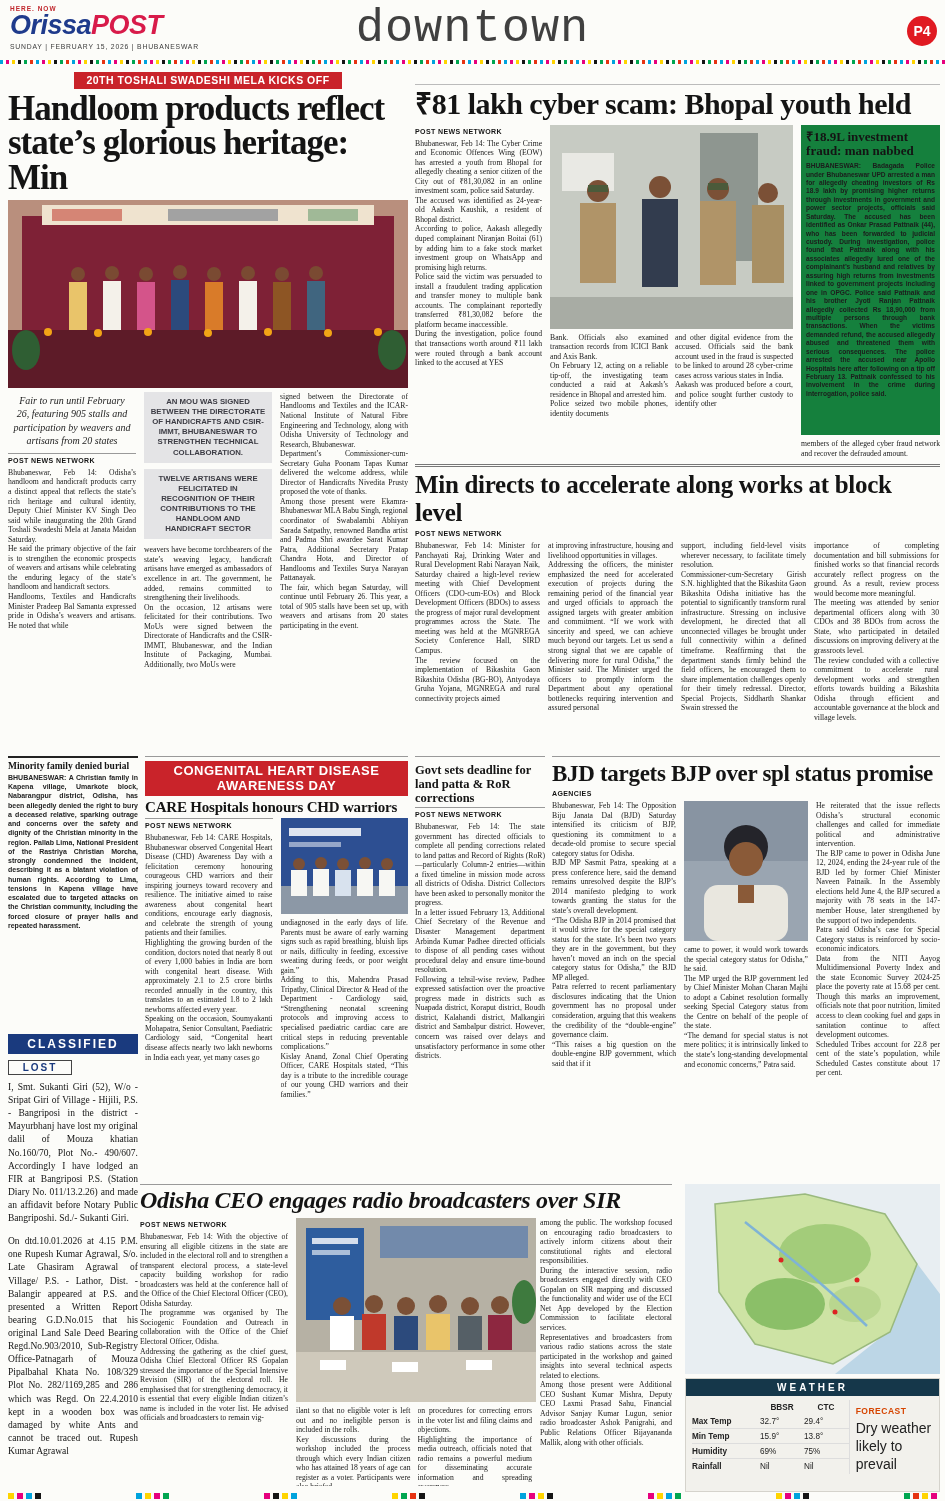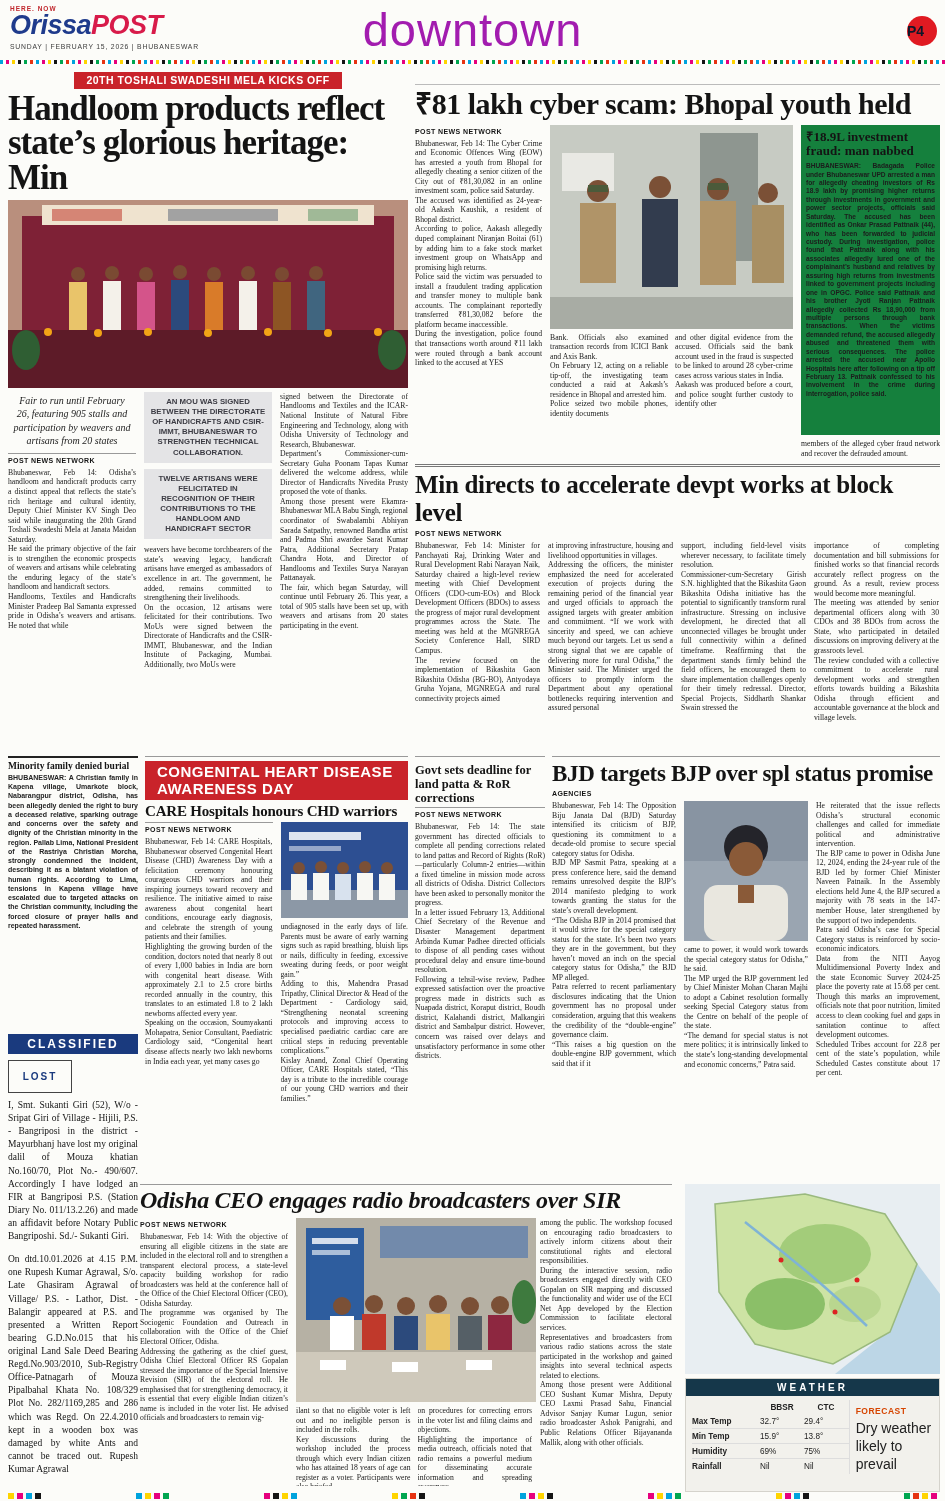--- a/index.html
+++ b/index.html
@@ -5,22 +5,22 @@
   *{box-sizing:border-box;margin:0;padding:0}
   body{width:945px;height:1501px;background:#f4f2ec;font-family:"Liberation Serif",serif;color:#141414}
   #page{position:relative;width:945px;height:1501px;overflow:hidden;background:#fcfcf9}
   .abs{position:absolute}
   
   .tagline{font-family:"Liberation Sans",sans-serif;font-size:6.5px;font-weight:bold;color:#c0272d;letter-spacing:1px}
   .logo{font-family:"Liberation Sans",sans-serif;font-weight:bold;font-style:italic;font-size:27px;line-height:1;letter-spacing:-.5px}
   .logo .blue{color:#1f3b8c}
   .logo .red{color:#d81b4a}
   .dateline{font-family:"Liberation Sans",sans-serif;font-size:6.8px;letter-spacing:.8px;color:#3a3a3a;margin-top:4px}
-  .section-title{font-size:47px;color:#a21caf;letter-spacing:1px;font-family:Liberation Sans, sans-serif}
-  .pageno{width:30px;height:30px;border-radius:50%;background:#e01a22;color:#0f172a;font-family:"Liberation Sans",sans-serif;font-weight:bold;font-size:14px;line-height:30px;text-align:left}
+  .section-title{font-size:47px;color:#404040;letter-spacing:1px;font-family:Liberation Mono, monospace}
+  .pageno{width:30px;height:30px;border-radius:50%;background:#e01a22;color:#ffffff;font-family:"Liberation Sans",sans-serif;font-weight:bold;font-size:14px;line-height:30px;text-align:center}
   .dotrule{height:4px;background:repeating-linear-gradient(90deg,#00a3dd 0 3px,#fff 3px 6px,#e6007e 6px 9px,#fff 9px 12px,#ffd400 12px 15px,#fff 15px 18px,#141414 18px 21px,#fff 21px 24px,#00a650 24px 27px,#fff 27px 30px,#e63312 30px 33px,#fff 33px 36px)}
   
   .kicker{background:#c9232a;color:#fff;font-family:"Liberation Sans",sans-serif;font-weight:bold;font-size:10.5px;letter-spacing:.5px;display:inline-block;padding:2px 12px 3px}
   .byline{font-family:"Liberation Sans",sans-serif;font-weight:bold;font-size:7px;letter-spacing:.4px;color:#141414;margin:3px 0 4px}
   .body-text{font-size:7.7px;line-height:1.24;text-align:justify;white-space:pre-line;color:#191919}
   .rule{border-top:1px solid #9a9a9a}
   .double-rule{border-top:1px solid #777;border-bottom:1px solid #777;height:3px}
   .cols{display:flex;gap:8px}
   .photo{overflow:hidden;background:#ddd}
   .photo svg{display:block;width:100%;height:100%}
@@ -32,21 +32,21 @@
   .cy-head{font-size:30px;font-weight:bold;letter-spacing:-.5px;line-height:1.05;padding-top:3px}
   .fraud-box{background:#15803d;padding:5px}
   .fraud-head{font-size:13px;font-weight:bold;line-height:1.1;margin-bottom:4px}
   .fraud-body{font-family:"Liberation Sans",sans-serif;font-weight:bold;font-size:6.6px;line-height:1.28;text-align:justify;white-space:pre-line;color:#1c1c1c}
   
   .md-head{font-size:25px;font-weight:bold;letter-spacing:-.3px;margin-top:4px}
   
   .min-head{font-size:9.5px;font-weight:bold;margin:3px 0 2px}
   .min-body{font-family:"Liberation Sans",sans-serif;font-weight:bold;font-size:7px;line-height:1.32;text-align:justify;white-space:pre-line;color:#232323}
   .classified-bar{background:#1a3a7e;color:#fff;font-family:"Liberation Sans",sans-serif;font-weight:bold;font-size:12px;letter-spacing:2px;text-align:center;padding:3px 0}
-  .lost-box{border:1px solid #444;width:64px;margin:6px 0;text-align:center;font-family:"Liberation Sans",sans-serif;font-weight:bold;font-size:10px;letter-spacing:2px;color:#1a3a7e;padding:10px 0}
+  .lost-box{border:1px solid #444;width:64px;margin:6px 0;text-align:center;font-family:"Liberation Sans",sans-serif;font-weight:bold;font-size:10px;letter-spacing:2px;color:#1a3a7e;padding:1px 0}
   .classified-text{font-size:9.5px;line-height:1.38;text-align:justify;white-space:pre-line;margin-bottom:10px}
   
   .care-head{font-size:15px;font-weight:bold;letter-spacing:-.2px;margin:3px 0 2px}
   
   .lp-head{font-size:12.5px;font-weight:bold;line-height:1.12;margin:3px 0 2px}
   
   .bjd-head{font-size:23px;font-weight:bold;letter-spacing:-.3px;margin-top:4px}
   
   .ceo-head{font-size:24px;font-weight:bold;font-style:italic;letter-spacing:-.3px;margin-top:2px}
   
@@ -196,21 +196,21 @@
           <div class="fraud-head">₹18.9L investment fraud: man nabbed</div>
           <div class="fraud-body clip" style="height:268px">BHUBANESWAR: Badagada Police under Bhubaneswar UPD arrested a man for allegedly cheating investors of Rs 18.9 lakh by promising higher returns through investments in government and power sector projects, officials said Saturday. The accused has been identified as Onkar Prasad Pattnaik (44), who has been forwarded to judicial custody. During investigation, police found that Pattnaik along with his associates allegedly lured one of the complainant’s husband and relatives by assuring high returns from investments linked to government projects including one in OPGC. Police said Pattnaik and his brother Jyoti Ranjan Pattnaik allegedly collected Rs 18,90,000 from multiple persons through bank transactions. When the victims demanded refund, the accused allegedly abused and threatened them with serious consequences. The police arrested the accused near Apollo Hospitals here after following on a tip off February 13. Pattnaik confessed to his involvement in the crime during interrogation, police said.</div>
         </div>
         <div class="body-text" style="margin-top:4px">members of the alleged cyber fraud network and recover the defrauded amount.</div>
       </div>
     </div>
   </div>
 
   <div class="abs clip" style="left:415px;top:464px;width:525px;height:281px">
     <div class="double-rule"></div>
-    <div class="md-head">Min directs to accelerate devpt works at block level</div>
+    <div class="md-head">Min directs to accelerate along works at block level</div>
     <div class="byline">POST NEWS NETWORK</div>
     <div class="cols" style="height:225px">
       <div style="width:125px" class="clip body-text">Bhubaneswar, Feb 14: Minister for Panchayati Raj, Drinking Water and Rural Development Rabi Narayan Naik, Saturday chaired a high-level review meeting with Chief Development Officers (CDO-cum-EOs) and Block Development Officers (BDOs) to assess the progress of major rural development programmes across the State. The meeting was held at the MGNREGA Society Conference Hall, SIRD Campus.
 The review focused on the implementation of Bikashita Gaon Bikashita Odisha (BG-BO), Antyodaya Gruha Yojana, MGNREGA and rural connectivity projects aimed</div>
       <div style="width:125px" class="clip body-text">at improving infrastructure, housing and livelihood opportunities in villages.
 Addressing the officers, the minister emphasized the need for accelerated execution of projects during the remaining period of the financial year and urged officials to approach the assigned targets with greater ambition and commitment. “If we work with sincerity and speed, we can achieve much beyond our targets. Let us send a strong signal that we are capable of delivering more for rural Odisha,” the Minister said. The Minister urged the officers to promptly inform the Department about any operational bottlenecks requiring intervention and assured personal</div>
       <div style="width:125px" class="clip body-text">support, including field-level visits wherever necessary, to facilitate timely resolution.
 Commissioner-cum-Secretary Girish S.N. highlighted that the Bikashita Gaon Bikashita Odisha initiative has the potential to significantly transform rural infrastructure. Stressing on inclusive development, he directed that all unconnected villages be brought under full connectivity within a defined timeframe. Reaffirming that the department stands firmly behind the field officers, he encouraged them to share implementation challenges openly for their timely redressal. Director, Special Projects, Siddharth Shankar Swain stressed the</div>
       <div style="width:125px" class="clip body-text">importance of completing documentation and bill submissions for finished works so that financial records accurately reflect progress on the ground. As a result, review process would become more meaningful.
 The meeting was attended by senior departmental officers along with 30 CDOs and 38 BDOs from across the State, who participated in detailed discussions on improving delivery at the grassroots level.
@@ -224,21 +224,21 @@
   </div>
 
   <div class="abs clip" style="left:8px;top:1034px;width:130px;height:458px">
     <div class="classified-bar">CLASSIFIED</div>
     <div class="lost-box">LOST</div>
     <div class="classified-text">I, Smt. Sukanti Giri (52), W/o - Sripat Giri of Village - Hijili, P.S. - Bangriposi in the district - Mayurbhanj have lost my original dalil of Mouza khatian No.160/70, Plot No.- 490/607. Accordingly I have lodged an FIR at Bangriposi P.S. (Station Diary No. 011/13.2.26) and made an affidavit before Notary Public Bangriposhi. Sd./- Sukanti Giri.</div>
     <div class="classified-text">On dtd.10.01.2026 at 4.15 P.M. one Rupesh Kumar Agrawal, S/o. Late Ghasiram Agrawal of Village/ P.S. - Lathor, Dist. - Balangir appeared at P.S. and presented a Written Report bearing G.D.No.015 that his original Land Sale Deed Bearing Regd.No.903/2010, Sub-Registry Office-Patnagarh of Mouza Pipalbahal Khata No. 108/329 Plot No. 282/1169,285 and 286 which was Regd. On 22.4.2010 kept in a wooden box was damaged by white Ants and cannot be traced out. Rupesh Kumar Agrawal</div>
   </div>
 
   <div class="abs clip" style="left:145px;top:756px;width:263px;height:424px;border-top:1px solid #999;padding-top:4px">
-    <div class="kicker" style="display:block;text-align:left;font-size:15px">CONGENITAL HEART DISEASE AWARENESS DAY</div>
+    <div class="kicker" style="display:block;text-align:center;font-size:13px">CONGENITAL HEART DISEASE AWARENESS DAY</div>
     <div class="care-head">CARE Hospitals honours CHD warriors</div>
     <div class="cols" style="height:372px">
       <div style="width:128px" class="clip">
         <div class="rule"></div>
         <div class="byline">POST NEWS NETWORK</div>
         <div class="body-text">Bhubaneswar, Feb 14: CARE Hospitals, Bhubaneswar observed Congenital Heart Disease (CHD) Awareness Day with a felicitation ceremony honouring courageous CHD warriors and their inspiring journeys toward recovery and resilience. The initiative aimed to raise awareness about congenital heart conditions, encourage early diagnosis, and celebrate the strength of young patients and their families.
 Highlighting the growing burden of the condition, doctors noted that nearly 8 out of every 1,000 babies in India are born with congenital heart disease. With approximately 2.1 to 2.5 crore births recorded annually in the country, this translates to an estimated 1.8 to 2 lakh newborns affected every year.
 Speaking on the occasion, Soumyakanti Mohapatra, Senior Consultant, Paediatric Cardiology said, “Congenital heart disease affects nearly two lakh newborns in India each year, yet many cases go</div>
       </div>
       <div style="width:128px" class="clip">

